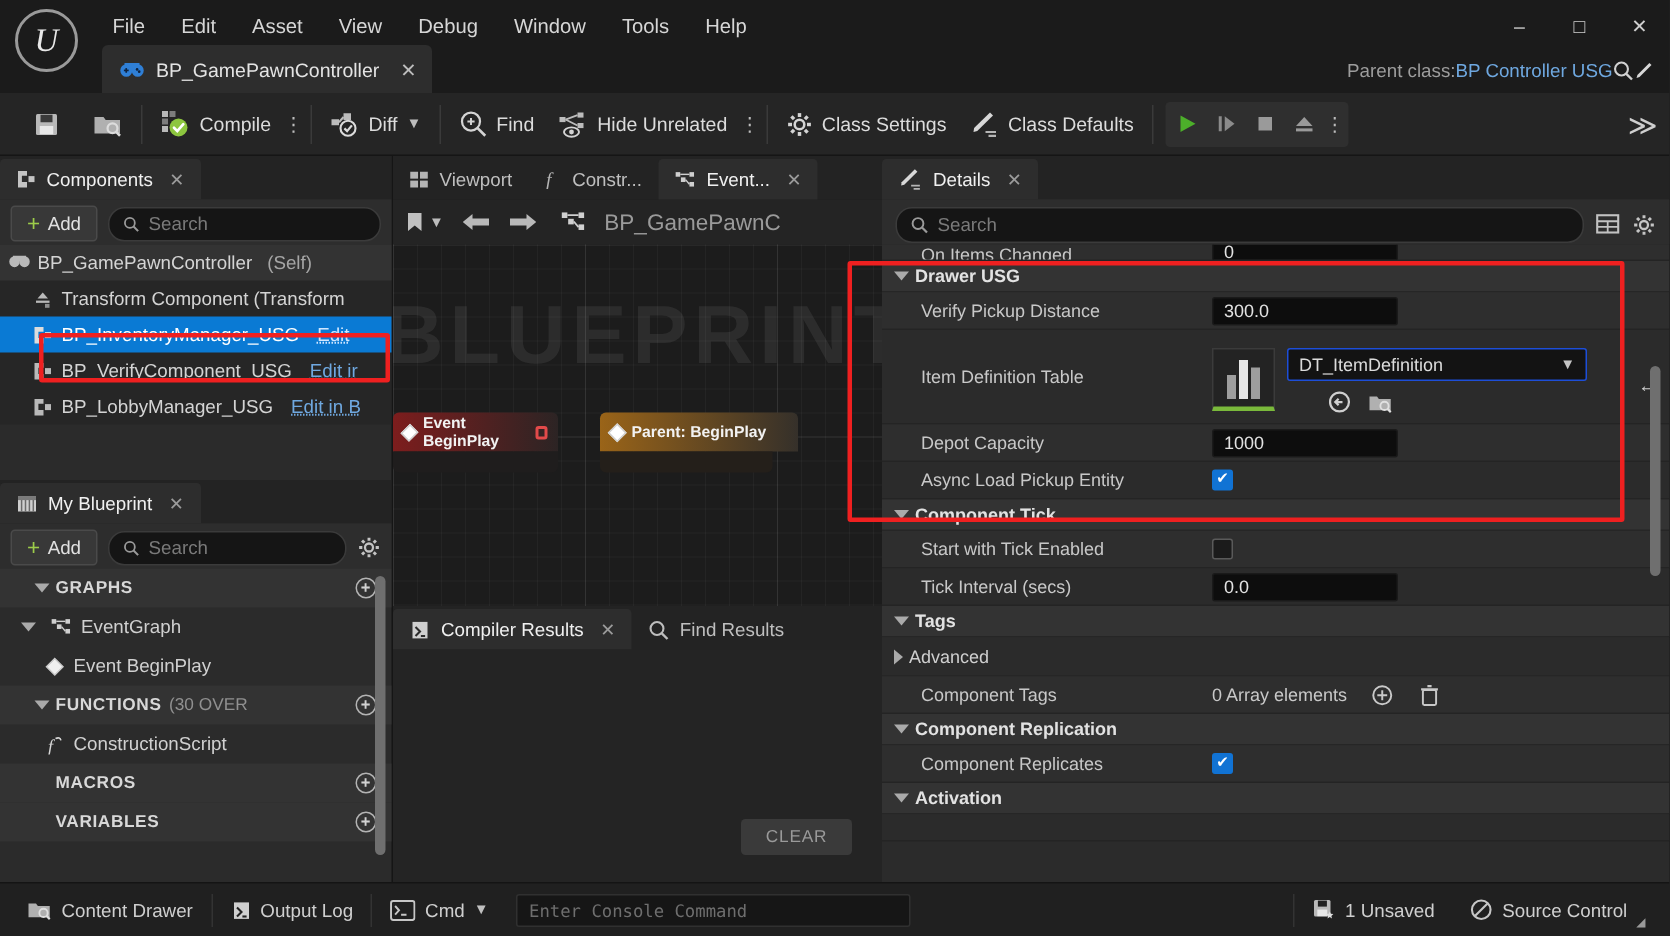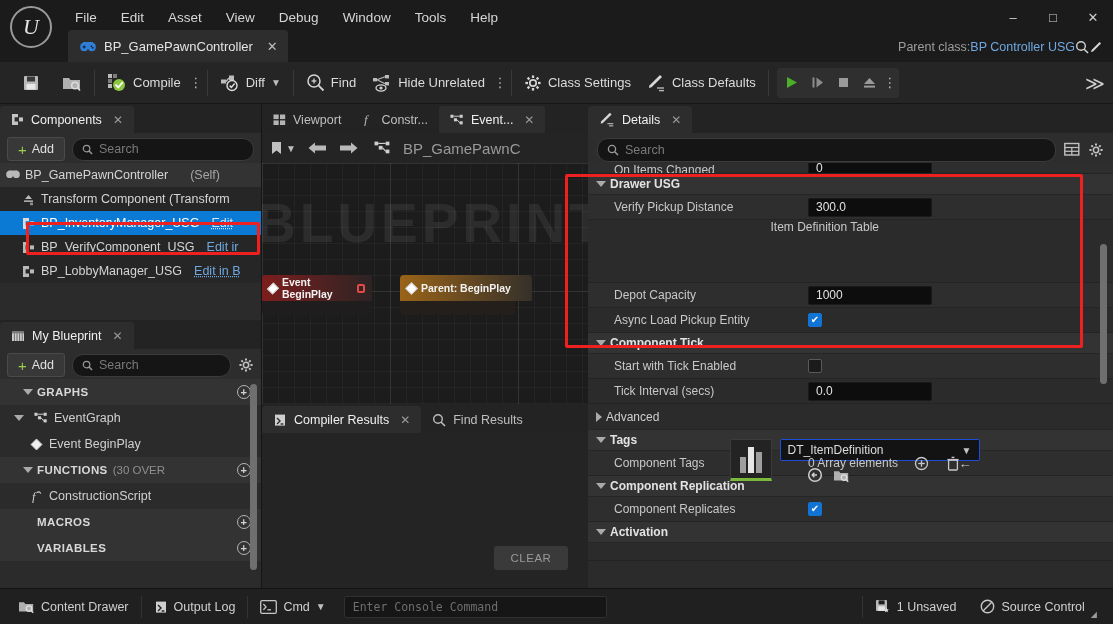--- a/index.html
+++ b/index.html
@@ -112,21 +112,21 @@
   
   .details-panel { position:absolute; left:588px; top:104px; width:525px; height:484px; background:#2b2b2b; }
   .det-search { height:30px; display:flex; align-items:center; gap:8px; padding:3px 9px 0 9px; background:#2d2d2d; }
   .det-search .searchbox { height:24px; }
   .det-body { position:absolute; left:0; top:59px; width:525px; height:425px; overflow:hidden; }
   .sec-head { height:21px; background:#333333; display:flex; align-items:center; padding-left:8px;
               font-size:12px; font-weight:bold; color:#e2e2e2; cursor:pointer; border-bottom:1px solid #262626; }
   .sec-head.sub { font-weight:normal; color:#cfcfcf; background:#2b2b2b; height:26px; }
   .prow { height:25px; display:flex; align-items:center; border-bottom:1px solid #242424; background:#2e2e2e; }
   .prow.alt { background:#2b2b2b; }
-  .prow.tall { height:63px;flex-direction:column; }
+  .prow.tall { height:63px; }
   .plabel { width:212px; padding-left:26px; font-size:12px; color:#c8c8c8; flex:0 0 212px; }
   .pval { flex:1; display:flex; align-items:center; padding-left:8px; position:relative; }
   .numfield { width:124px; height:19px; background:#0d0d0d; border:1px solid #1a1a1a; border-radius:2px;
               display:flex; align-items:center; padding:0 7px; font-size:12px; color:#e2e2e2; }
   .chk { width:14px; height:14px; border-radius:2px; border:1px solid #5a5a5a; background:#1b1b1b; }
   .chk.on { background:#1173d4; border-color:#1173d4; display:flex; align-items:center; justify-content:center; }
   .chk.on:after { content:"✔"; color:#fff; font-size:10px; line-height:1; }
   .assetcombo { width:200px; height:22px; background:#131313; border:1px solid #1d4ed8; border-radius:2px;
                 display:flex; align-items:center; padding:0 7px; font-size:12px; color:#dcdcdc; }
   .thumb { width:42px; height:42px; background:#232323; border:1px solid #3b3b3b; border-bottom:3px solid #7ab93b;
@@ -353,21 +353,21 @@
     <div class="tree">
       <div class="trow self">
         <span class="comp-ico">
           <svg width="14" height="10" viewBox="0 0 16 11">
               <ellipse cx="4.2" cy="6" rx="4" ry="4.2" fill="#b9b9b9"></ellipse>
               <ellipse cx="11.8" cy="6" rx="4" ry="4.2" fill="#b9b9b9"></ellipse>
               <rect x="3" y="1.5" width="10" height="4" fill="#b9b9b9"></rect>
             </svg>
         </span>
         <span>BP_GamePawnController</span>
-        <span style="color:#a6a6a6;margin-left:16px">(Self)</span>
+        <span style="color:#a6a6a6;margin-left:4px">(Self)</span>
       </div>
       <div class="trow" style="padding-left:22px">
         <span class="comp-ico">
           <svg width="13" height="13" viewBox="0 0 13 13">
               <path d="M6.5 2 L10 6 H3z" fill="#b9b9b9"></path>
               <rect x="2" y="7.4" width="9" height="1.5" fill="#b9b9b9"></rect>
               <rect x="8" y="9.6" width="3" height="2.6" fill="#8f8f8f"></rect>
             </svg>
         </span>
         <span>Transform Component (Transform</span>
@@ -717,28 +717,28 @@
         <span class="pval">
             <span class="chk"></span>
           </span>
       </div>
       <div class="prow alt">
         <span class="plabel">Tick Interval (secs)</span>
         <span class="pval">
             <span class="numfield">0.0</span>
           </span>
       </div>
+      <div class="sec-head">
+        <span class="tri"></span>
+        <span>Tags</span>
+      </div>
+
       <div class="sec-head sub">
         <span class="tri right"></span>
         <span>Advanced</span>
-      </div>
-
-      <div class="sec-head">
-        <span class="tri"></span>
-        <span>Tags</span>
       </div>
       <div class="prow">
         <span class="plabel">Component Tags</span>
         <span class="pval" style="gap:14px">
           <span style="font-size:12px;color:#c8c8c8">0 Array elements</span>
           <span class="rowbtn">
             <svg width="15" height="15" viewBox="0 0 15 15">
                 <circle cx="7.5" cy="7.5" r="6" fill="none" stroke="#c8c8c8" stroke-width="1.3"></circle>
                 <line x1="7.5" y1="4.2" x2="7.5" y2="10.8" stroke="#c8c8c8" stroke-width="1.3"></line>
                 <line x1="4.2" y1="7.5" x2="10.8" y2="7.5" stroke="#c8c8c8" stroke-width="1.3"></line>

